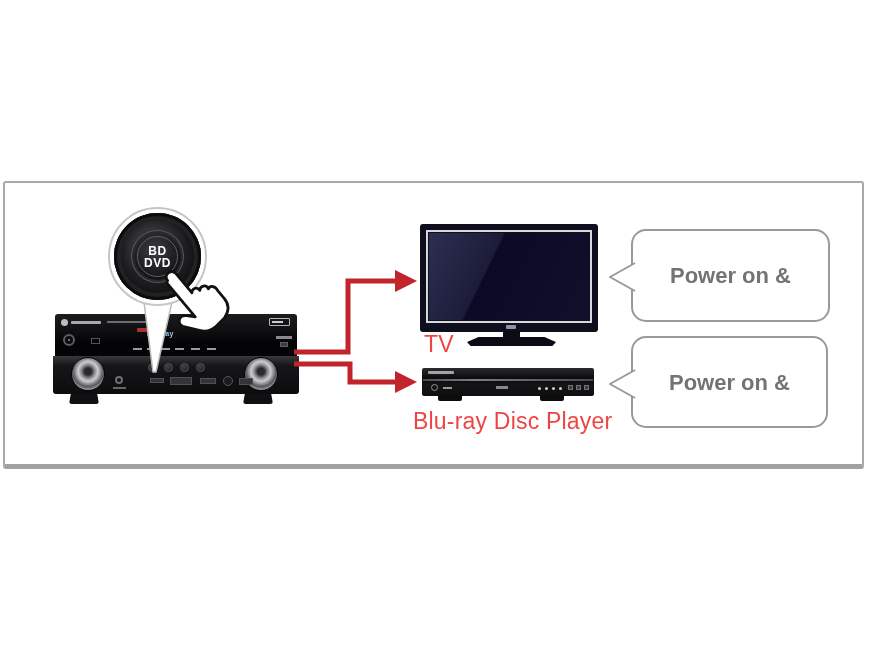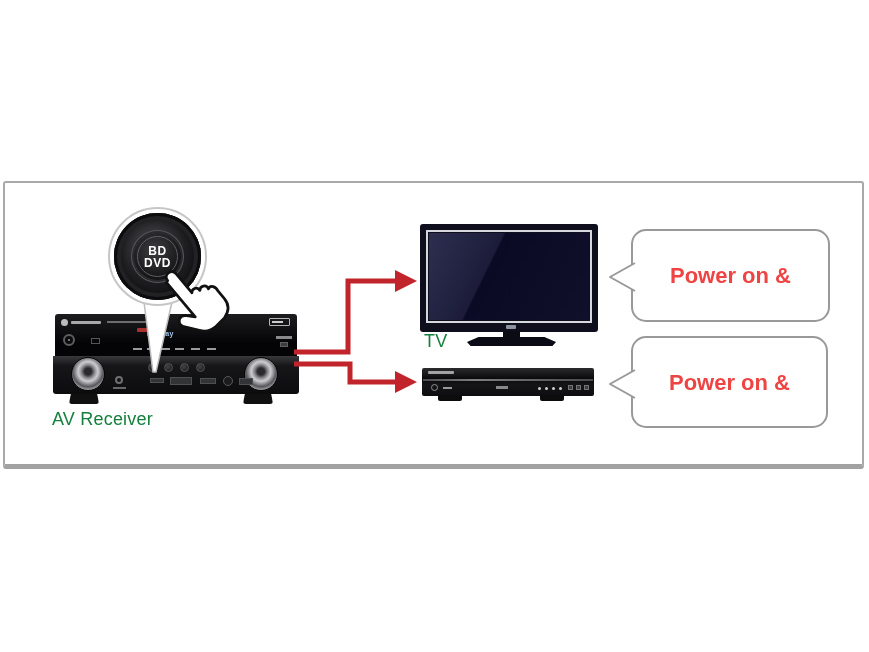--- a/index.html
+++ b/index.html
@@ -78,26 +78,26 @@
   .bd-divider { position:absolute; left:1px; top:11px; width:170px; height:2px;
                 background:linear-gradient(90deg,#4e4e50,#7d7d80 30%,#4a4a4c); }
   .bd-power { position:absolute; left:9px; top:16px; width:7px; height:7px; border-radius:50%; border:1px solid #909092; }
   .bd-ptxt { position:absolute; left:21px; top:19px; width:9px; height:2px; background:#999; }
   .bd-ctxt { position:absolute; left:74px; top:18px; width:12px; height:3px; background:#88888a; }
   .bd-dot { position:absolute; top:19px; width:3px; height:3px; border-radius:50%; background:#cfcfcf; }
   .bd-sq { position:absolute; top:17px; width:5px; height:5px; background:#3e3e40; border:1px solid #737375; }
   .bd-foot { position:absolute; top:27px; width:24px; height:6px; background:#0c0c0d; border-radius:0 0 2px 2px; }
 
   
-  .dev-label { position:absolute; color:#15803d; font-size:18px; letter-spacing:.2px; }
+  .dev-label { position:absolute; color:#ef4444; font-size:23px; letter-spacing:.2px; }
 
   
   .bubble { position:absolute; background:#fff; border:2px solid #999; border-radius:15px; z-index:5;
             display:flex; flex-direction:column; align-items:center; justify-content:center; }
-  .bubble-line { color:#ef4444; font-weight:bold; font-size:22px; line-height:29px; white-space:nowrap; }
+  .bubble-line { color:#737373; font-weight:bold; font-size:22px; line-height:29px; white-space:nowrap; }
   .bubble-tail { position:absolute; left:-26px; top:31px; }
 </style>
 </head>
 <body>
 
 <div class="canvas">
 
   <div class="frame"></div>
 
   <div class="receiver">
@@ -185,22 +185,22 @@
     <div class="bd-dot" style="left:123px;"></div>
     <div class="bd-dot" style="left:130px;"></div>
     <div class="bd-dot" style="left:137px;"></div>
     <div class="bd-sq" style="left:146px;"></div>
     <div class="bd-sq" style="left:154px;"></div>
     <div class="bd-sq" style="left:162px;"></div>
     <div class="bd-foot" style="left:16px;"></div>
     <div class="bd-foot" style="left:118px;"></div>
   </div>
 
-  <div class="dev-label" style="left:52px; top:409px;">AV Receiver</div>
   <div class="dev-label" style="left:424px; top:331px;">TV</div>
+  <div class="dev-label" style="left:413px; top:408px;">Blu-ray Disc Player</div>
 
   <div class="bubble" style="left:631px; top:229px; width:199px; height:93px;">
     <svg class="bubble-tail" width="29" height="30">
       <path d="M28 1 L3 15 L28 29" fill="#ffffff" stroke="#999999" stroke-width="2" stroke-linejoin="round"></path>
     </svg>
     <span class="bubble-line">Power on &amp;</span>
   </div>
 
   <div class="bubble" style="left:631px; top:336px; width:197px; height:92px;">
     <svg class="bubble-tail" width="29" height="30">

